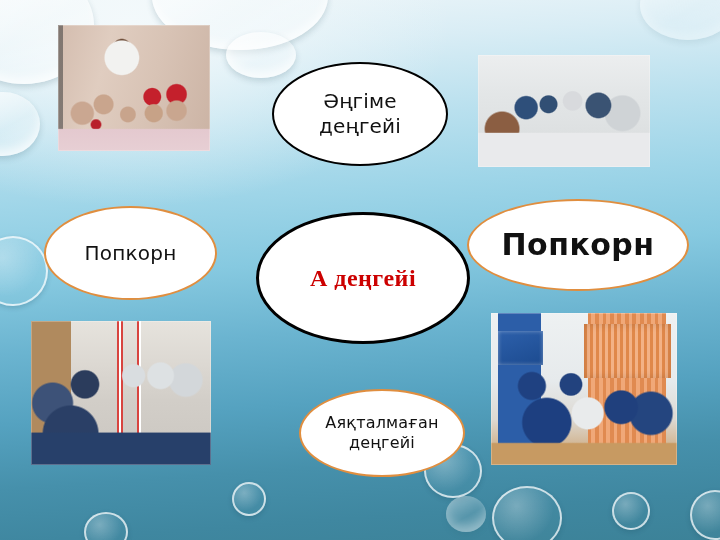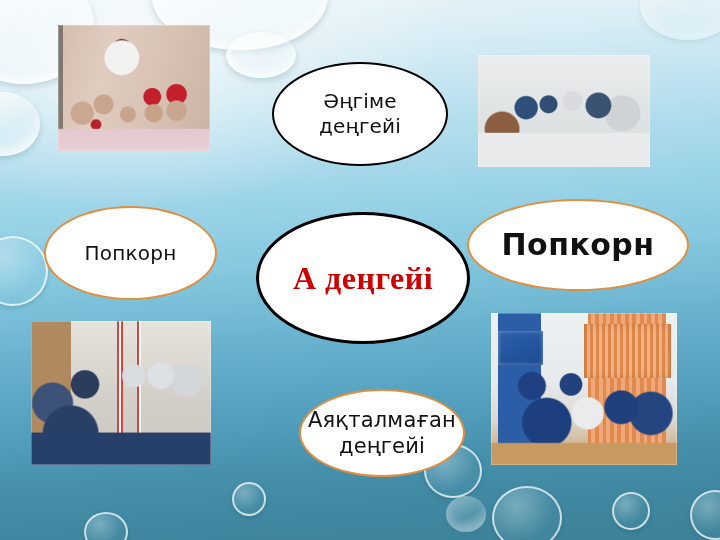--- a/index.html
+++ b/index.html
@@ -154,24 +154,24 @@
 
   .oval-txt {
     font-family: "DejaVu Sans", sans-serif;
     color: #111111;
     line-height: 1.25;
     letter-spacing: .2px;
   }
   .t-story   { font-size: 20px; }
   .t-popcorn { font-size: 20px; }
   .t-guess   { font-size: 30px; font-weight: 700; letter-spacing:.5px; }
-  .t-unfin   { font-size: 21px; }
+  .t-unfin   { font-size: 16px; }
   .t-center  {
     font-family: "Liberation Serif", serif;
-    font-size: 32px;
+    font-size: 24px;
     font-weight: 700;
     color: #cc0000;
     letter-spacing: .5px;
   }
 </style>
 </head>
 <body>
 
 <div class="slide">
 

